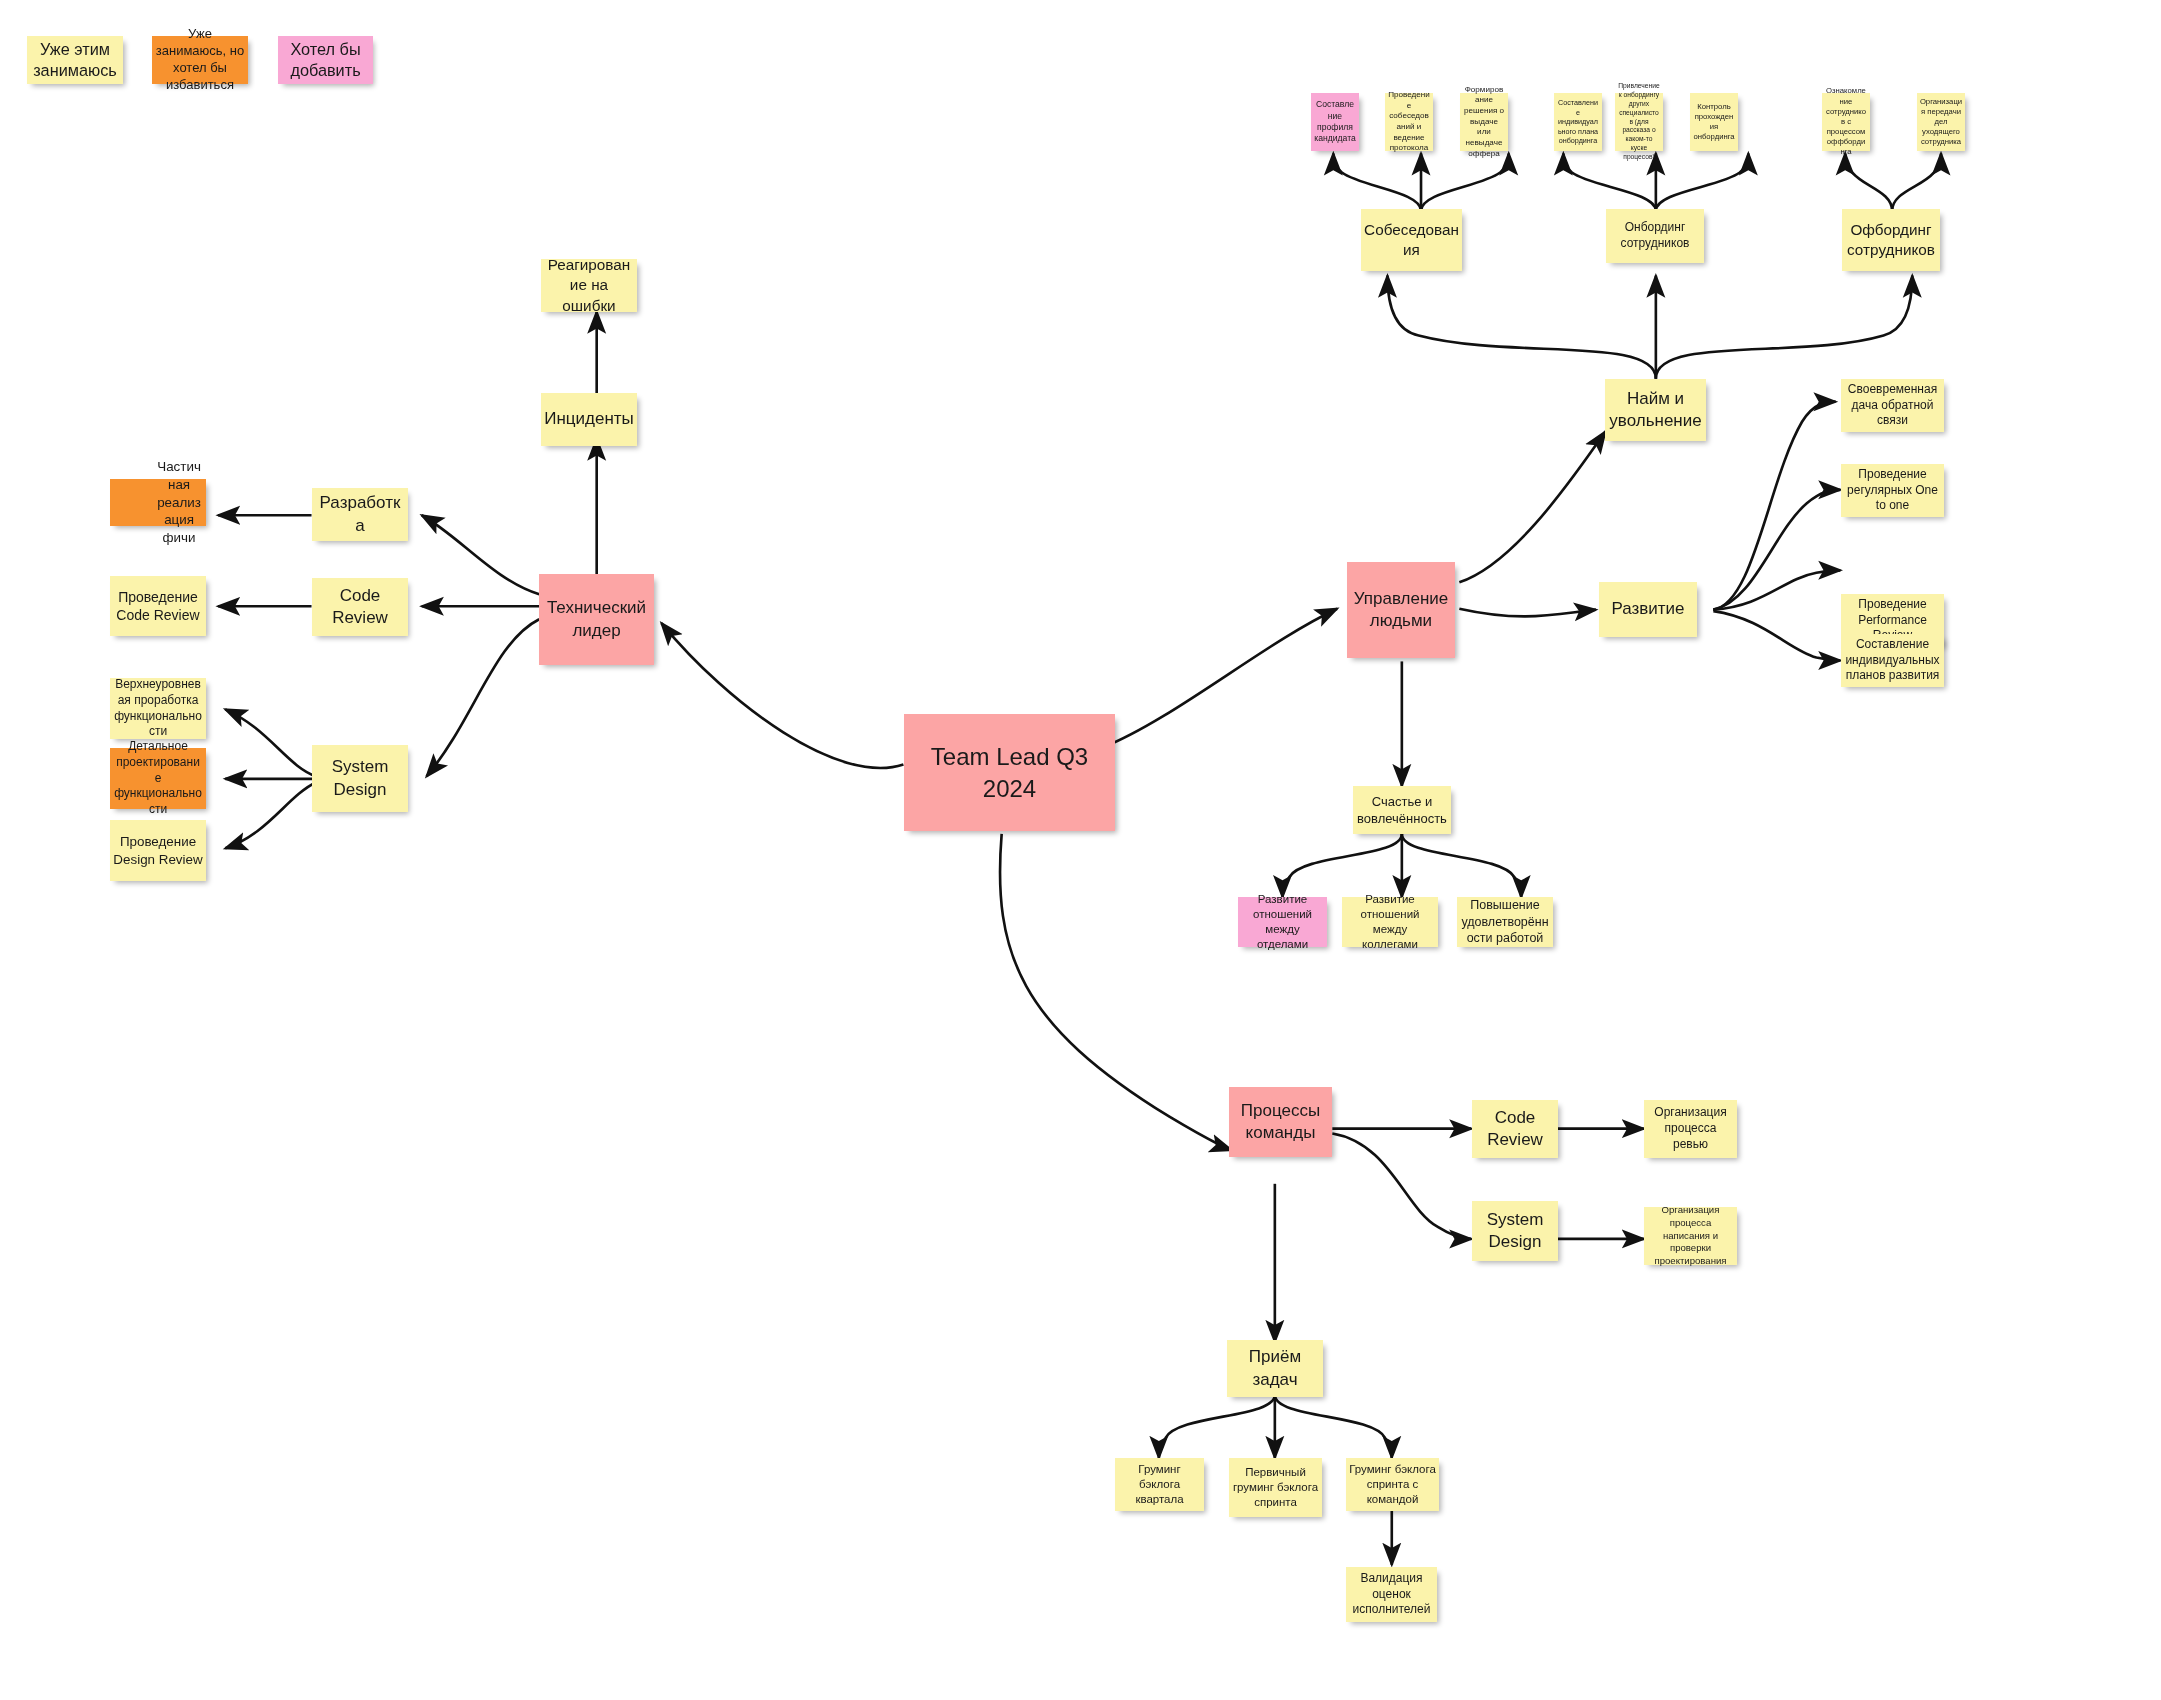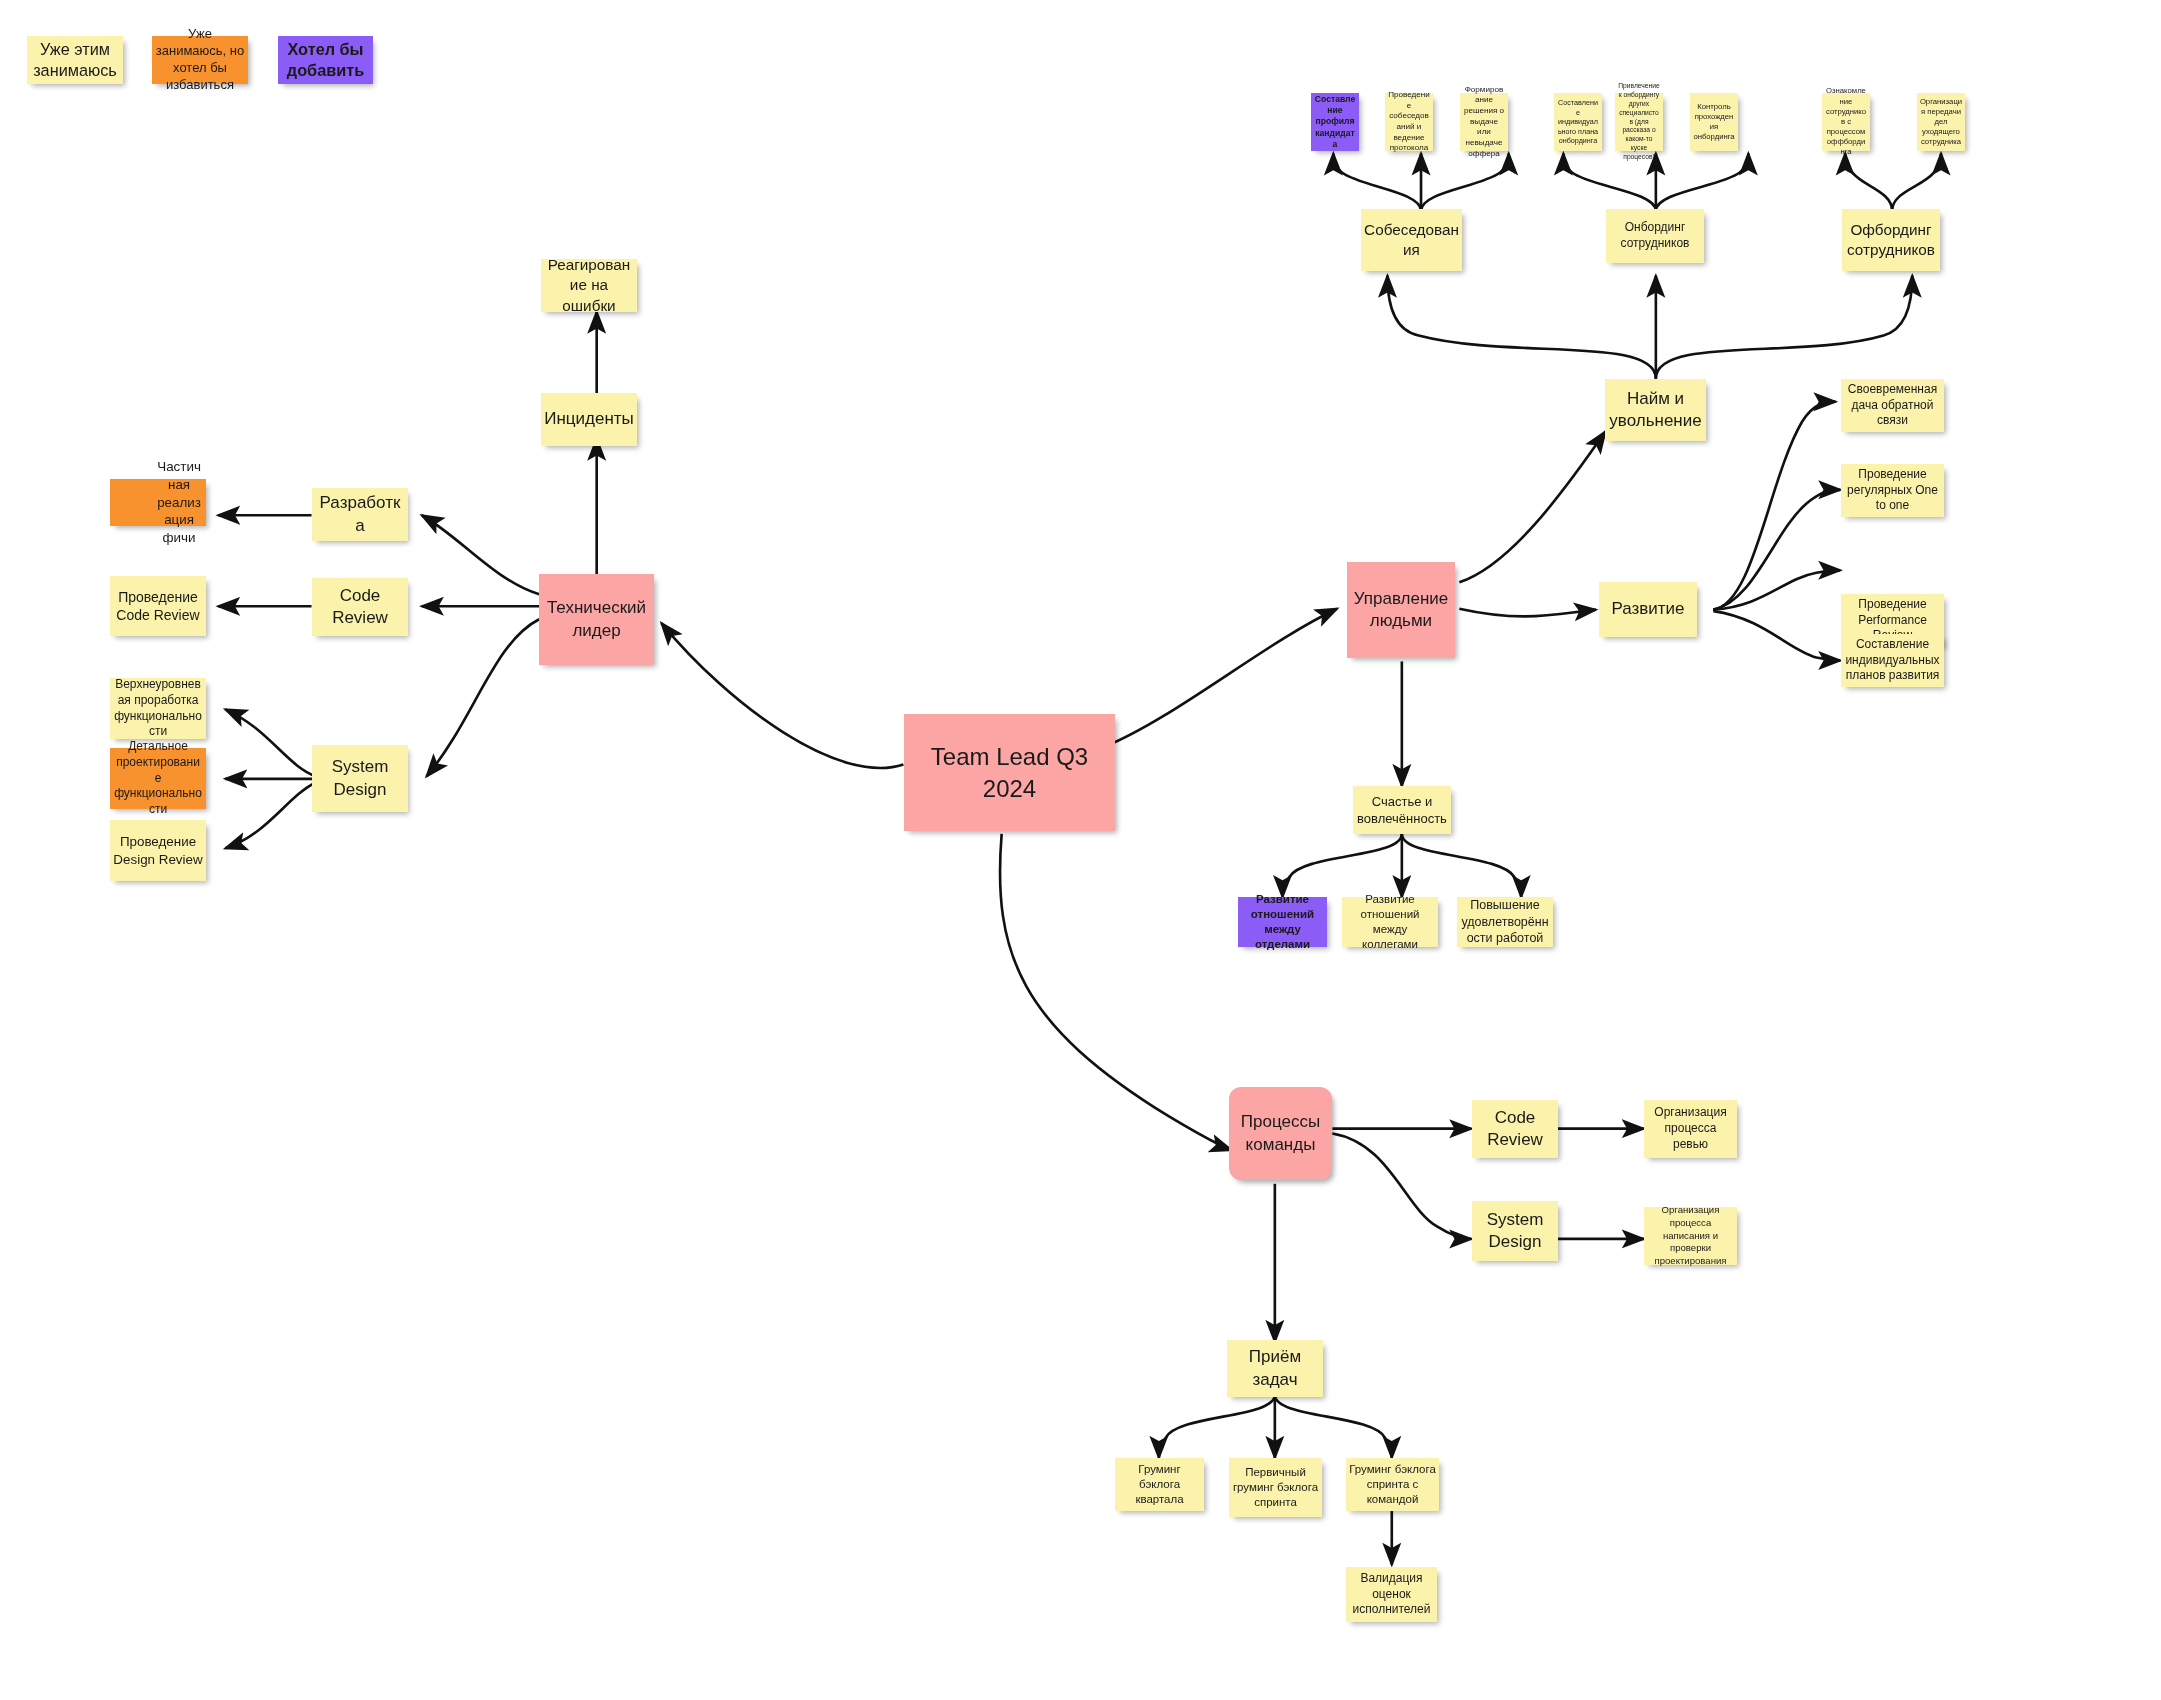--- a/index.html
+++ b/index.html
@@ -32,21 +32,21 @@
     line-height:1.32;
     z-index:3;
     box-shadow:3.4px 4.3px 5.3px -1.9px rgba(0,0,0,0.30);
     padding:1.9px 2.9px;
     word-wrap:break-word;
     overflow-wrap:break-word;
     hyphens:none;
   }
   .note span{display:block;width:100%;}
   .c-yellow{background:#fbf3ab;}
-  .c-green{background:#8b5cf6;font-weight:bold;}
+  .c-green{background:#f9a8d4;}
   .c-orange{background:#f7922f;}
   .c-blue{background:#fca5a5;}
 
   
   .legend-note{
     position:absolute;
     box-sizing:border-box;
     display:flex;align-items:center;justify-content:center;
     text-align:center;
     line-height:1.30;
@@ -258,21 +258,21 @@
   <div class="note c-green" style="left:1238px;top:897px;width:89px;height:50px;font-size:11.5px;">
     <span>Развитие отношений между отделами</span>
   </div>
   <div class="note c-yellow" style="left:1342px;top:897px;width:96px;height:50px;font-size:11.5px;">
     <span>Развитие отношений между коллегами</span>
   </div>
   <div class="note c-yellow" style="left:1457px;top:897px;width:96px;height:50px;font-size:12.5px;">
     <span>Повышение удовлетворённости работой</span>
   </div>
 
-  <div class="note c-blue" style="left:1229px;top:1087px;width:103px;height:93px;font-size:17px;border-radius:12px;">
+  <div class="note c-blue" style="left:1229px;top:1087px;width:103px;height:70px;font-size:17px;">
     <span>Процессы команды</span>
   </div>
 
   <div class="note c-yellow" style="left:1472px;top:1100px;width:86px;height:58px;font-size:17px;">
     <span>Code Review</span>
   </div>
   <div class="note c-yellow" style="left:1644px;top:1100px;width:93px;height:58px;font-size:12px;">
     <span>Организация процесса ревью</span>
   </div>
 

